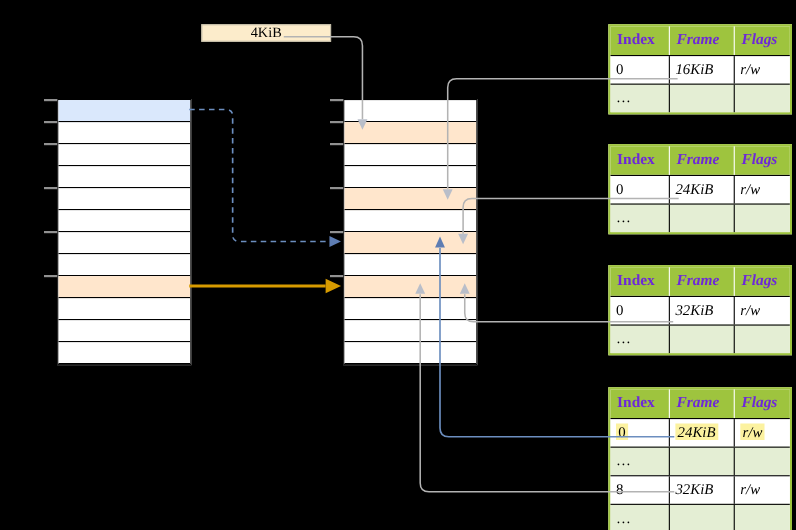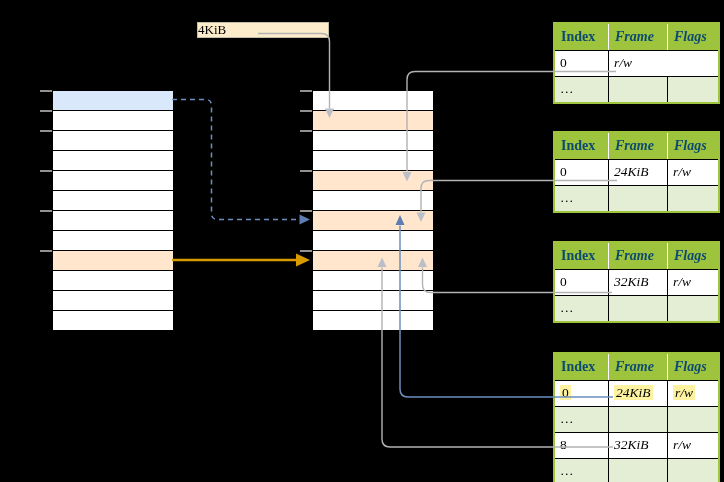--- a/index.html
+++ b/index.html
@@ -22,36 +22,36 @@
   .memtable{
     position:absolute;width:120px;height:240px;background:#fff;
     border:1px solid #000;overflow:hidden;z-index:1;
   }
   #virtual-table{left:52px;top:90px;}
   #physical-table{left:312px;top:90px;}
   .mrow{height:20px;border-bottom:1px solid #000;box-sizing:border-box;}
   .tick{position:absolute;width:12px;height:2px;background:#919191;z-index:1;}
   
   #size-label{
-    position:absolute;left:197px;top:22px;width:132px;height:16px;
+    position:absolute;left:183px;top:22px;width:118px;height:16px;
     background:var(--label-fill);border:1px solid #c3bda8;box-sizing:border-box;
-    text-align:left;line-height:14px;font-size:13px;color:#000;z-index:2;
+    text-align:center;line-height:14px;font-size:13px;color:#000;z-index:2;
   }
   
   .ftable{
     position:absolute;left:553px;width:167px;background:#fff;
     border:2px solid var(--green);box-sizing:border-box;z-index:2;
   }
   #frame-table-0{top:22px;}
   #frame-table-1{top:131px;}
   #frame-table-2{top:241px;}
   #frame-table-3{top:352px;}
   .fhead{display:flex;height:26px;background:var(--green);}
   .fh{
-    box-sizing:border-box;border-right:1px solid #fff;color:#0c4a6e;font-weight:bold;
+    box-sizing:border-box;border-right:1px solid #fff;color:#6d28d9;font-weight:bold;
     font-size:14px;line-height:26px;padding-left:6px;
   }
   .fr{display:flex;height:25px;border-top:1px solid #000;background:#fff;}
   .fr.shaded{background:var(--green-light);}
   .fd{
     box-sizing:border-box;border-right:1px solid #000;color:#000;
     font-size:13.5px;line-height:24px;padding-left:5px;white-space:nowrap;
   }
   .c0{width:54px;}
   .c1{width:59px;font-style:italic;}
@@ -106,20 +106,21 @@
     </div>
 
   <div id="frame-table-0" class="ftable">
       <div class="fhead">
         <div class="fh c0">Index</div>
         <div class="fh c1">Frame</div>
         <div class="fh c2">Flags</div>
       </div>
       <div class="fr">
         <div class="fd c0">0</div>
+        <div class="fd c1">16KiB</div>
         <div class="fd c2">r/w</div>
       </div>
       <div class="fr shaded">
         <div class="fd c0">…</div>
         <div class="fd c1"></div>
         <div class="fd c2"></div>
       </div>
     </div>
   <div id="frame-table-1" class="ftable">
       <div class="fhead">

